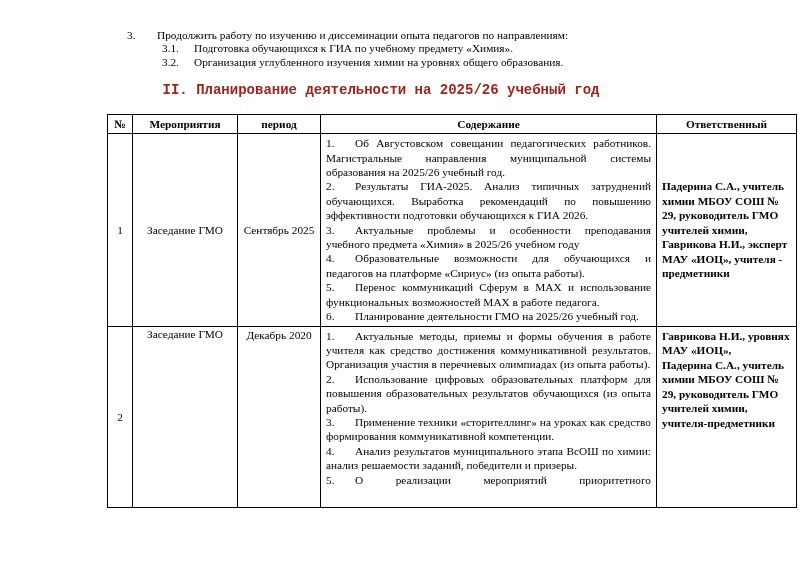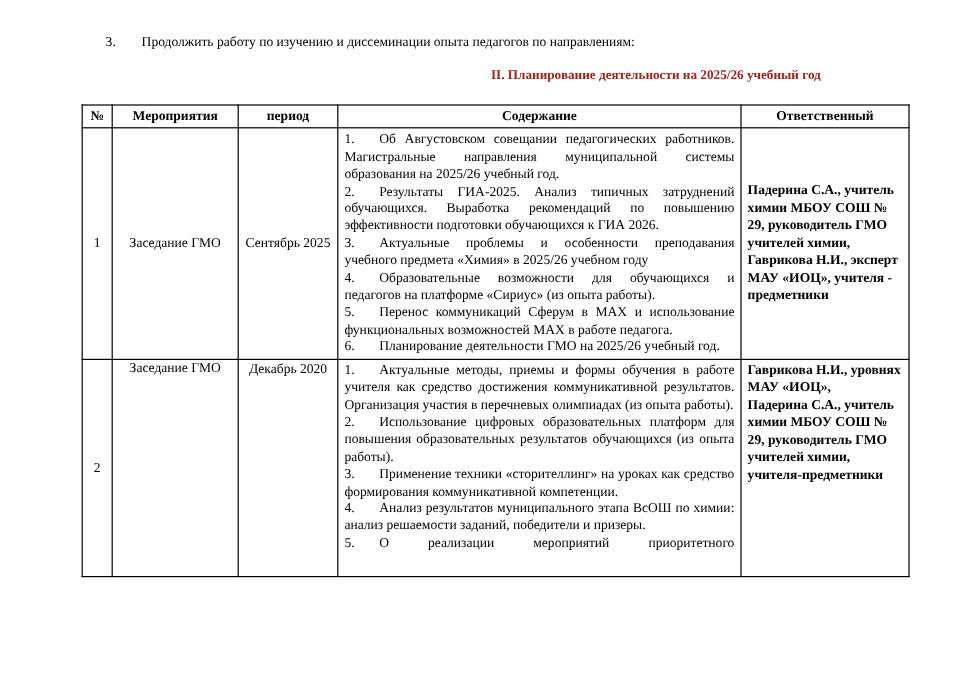--- a/index.html
+++ b/index.html
@@ -4,41 +4,42 @@
 <style>
   * { box-sizing: border-box; }
   html, body { margin: 0; padding: 0; }
   body {
     width: 800px; height: 566px;
     background: #ffffff;
     color: #000000;
     font-family: "Liberation Serif", "DejaVu Serif", serif;
     overflow: hidden;
   }
-  .page { width: 684px; height: 566px; position: relative; }
+  .page { width: 684px; height: 566px; position: relative; margin-left: 39px; }
 
   
   .intro {
     padding: 29px 52px 0 52px;
     font-size: 11.3px;
     line-height: 13.4px;
     text-align: justify;
   }
   .intro-line { min-height: 13.4px; }
   .inum { display: inline-block; }
   .intro-line.l1 .inum { margin-left: 36px; width: 30px; }
   .intro-line.l2 .inum { margin-left: 71px; width: 32px; }
 
   
   .section-heading {
     margin: 13px 0 0 0;
-    text-align: right;
+    text-align: center;
     font-weight: bold;
-    font-size: 11px;
+    font-size: 14px;
     line-height: 17px;
+    font-family: Liberation Mono, monospace;
   }
 
   
   table.plan {
     margin: 15px 0 0 68px;
     width: 689px;
     border-collapse: collapse;
     table-layout: fixed;
   }
   .plan th, .plan td {
@@ -79,20 +80,26 @@
   .period-cell { line-height: 14.5px; }
 </style>
 </head>
 <body>
 
 <div class="page">
 
   <div class="intro">
     <div class="intro-line l1">
       <span class="inum">3.</span><span>Продолжить работу по изучению и диссеминации опыта педагогов по направлениям:</span>
+    </div>
+    <div class="intro-line l2">
+      <span class="inum">3.1.</span><span>Подготовка обучающихся к ГИА по учебному предмету «Химия».</span>
+    </div>
+    <div class="intro-line l2">
+      <span class="inum">3.2.</span><span>Организация углубленного изучения химии на уровнях общего образования.</span>
     </div>
   </div>
 
   <div class="section-heading" style="color: rgb(156, 36, 28);">II. Планирование деятельности на 2025/26 учебный год</div>
 
   <table class="plan">
     <colgroup>
       <col style="width:25px">
         <col style="width:105px">
         <col style="width:83px">

